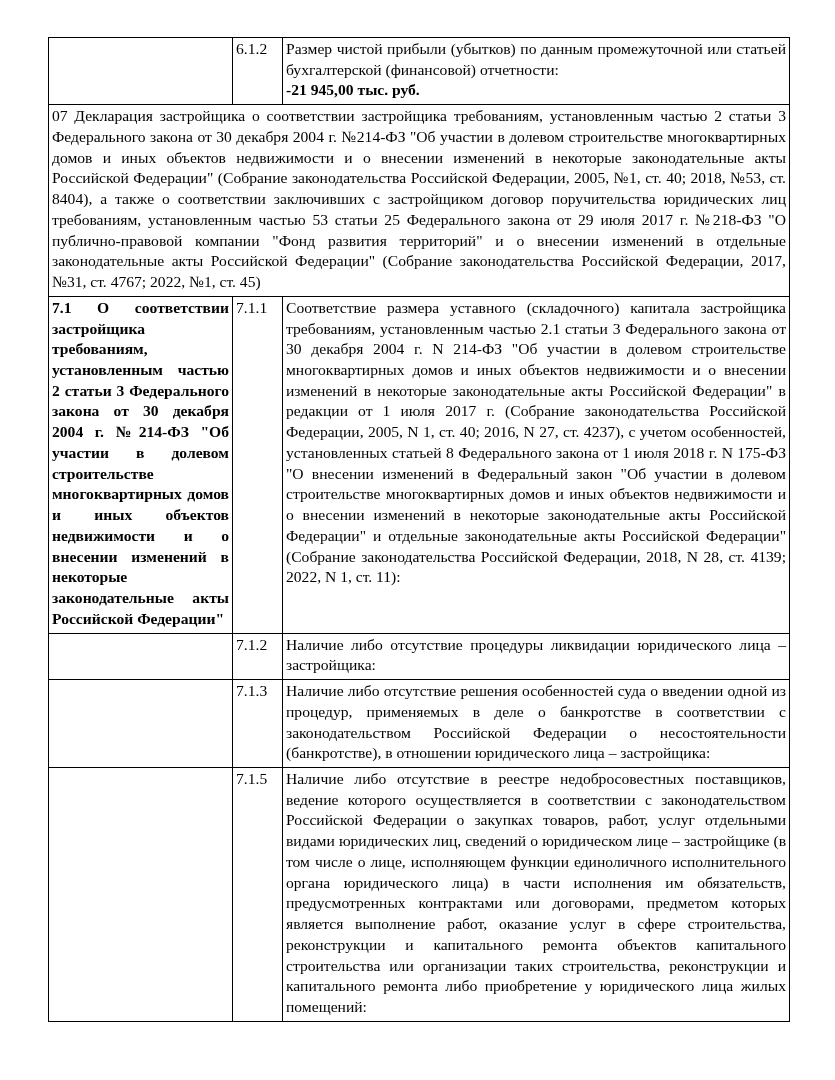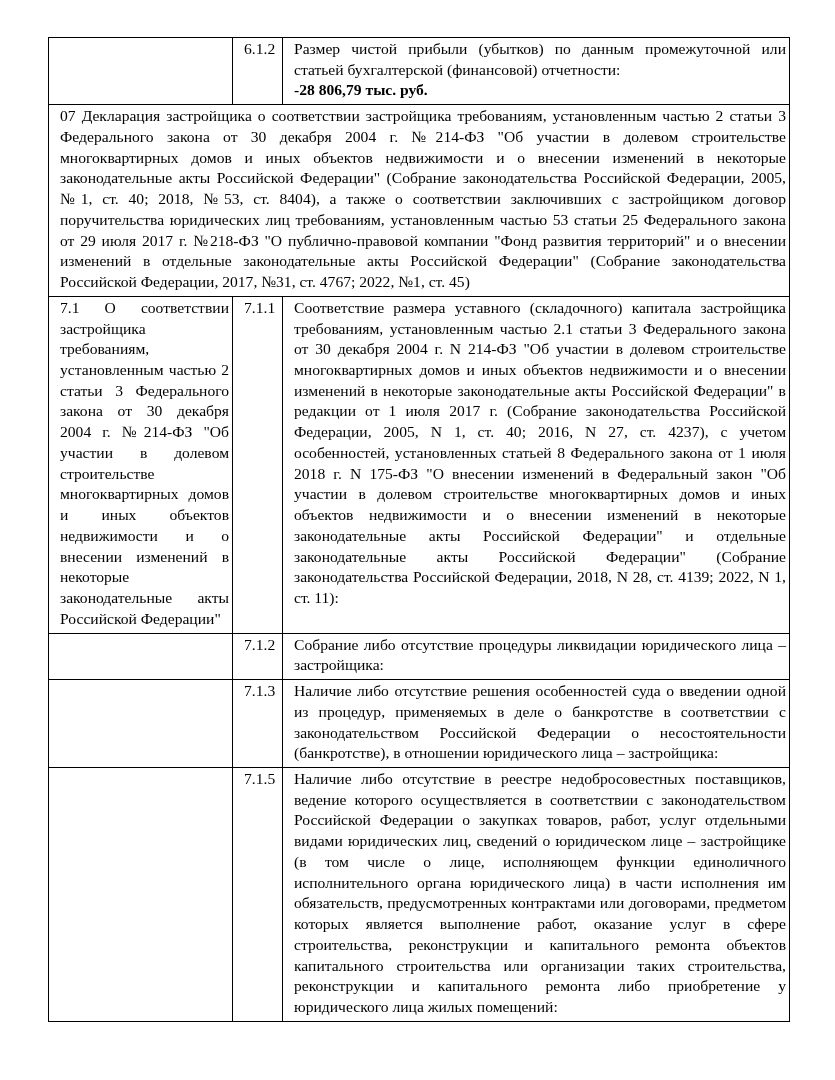--- a/index.html
+++ b/index.html
@@ -20,27 +20,27 @@
   table.doc-table {
     border-collapse: collapse;
     width: 100%;
     table-layout: fixed;
     font-size: 15.6px;
     line-height: 1.33;
   }
   table.doc-table td {
     border: 1px solid #000000;
     vertical-align: top;
-    padding: 1px 3px 3px 11px;
+    padding: 1px 3px 3px 3px;
     text-align: justify;
     hyphens: auto;
     -webkit-hyphens: auto;
     word-wrap: break-word;
   }
-  td.c1 { width: 184px; }
+  td.c1 { width: 184px; font-weight: bold; }
   td.c2 {
     width: 50px;
     vertical-align: middle;
     text-align: left;
     padding-left: 4px;
   }
   td.c3 { }
   td.section-cell { padding: 1px 3px 3px 3px; margin-left: 48px; }
   .value { font-weight: bold; }
 </style>
@@ -51,21 +51,21 @@
   <table class="doc-table">
     <tbody>
 
       <tr>
         <td class="c1"></td>
         <td class="c2">
           <span>6.1.2</span>
         </td>
         <td class="c3">
           <div>Размер чистой прибыли (убытков) по данным промежуточной или статьей бухгалтерской (финансовой) отчетности:</div>
-          <div class="value">-28 806,79 тыс. руб.</div>
+          <div class="value">-21 945,00 тыс. руб.</div>
         </td>
       </tr>
 
 
 
       <tr>
         <td class="section-cell" colspan="3">07 Декларация застройщика о соответствии застройщика требованиям, установленным частью 2 статьи 3 Федерального закона от 30 декабря 2004 г. №214-ФЗ "Об участии в долевом строительстве многоквартирных домов и иных объектов недвижимости и о внесении изменений в некоторые законодательные акты Российской Федерации" (Собрание законодательства Российской Федерации, 2005, №1, ст. 40; 2018, №53, ст. 8404), а также о соответствии заключивших с застройщиком договор поручительства юридических лиц требованиям, установленным частью 53 статьи 25 Федерального закона от 29 июля 2017 г. №218-ФЗ "О публично-правовой компании "Фонд развития территорий" и о внесении изменений в отдельные законодательные акты Российской Федерации" (Собрание законодательства Российской Федерации, 2017, №31, ст. 4767; 2022, №1, ст. 45)</td>
       </tr>
 
       <tr>
@@ -79,21 +79,21 @@
           <div>Соответствие размера уставного (складочного) капитала застройщика требованиям, установленным частью 2.1 статьи 3 Федерального закона от 30 декабря 2004 г. N 214-ФЗ "Об участии в долевом строительстве многоквартирных домов и иных объектов недвижимости и о внесении изменений в некоторые законодательные акты Российской Федерации" в редакции от 1 июля 2017 г. (Собрание законодательства Российской Федерации, 2005, N 1, ст. 40; 2016, N 27, ст. 4237), с учетом особенностей, установленных статьей 8 Федерального закона от 1 июля 2018 г. N 175-ФЗ "О внесении изменений в Федеральный закон "Об участии в долевом строительстве многоквартирных домов и иных объектов недвижимости и о внесении изменений в некоторые законодательные акты Российской Федерации" и отдельные законодательные акты Российской Федерации" (Собрание законодательства Российской Федерации, 2018, N 28, ст. 4139; 2022, N 1, ст. 11):</div>
         </td>
       </tr>
 
       <tr>
         <td class="c1"></td>
         <td class="c2">
           <span>7.1.2</span>
         </td>
         <td class="c3">
-          <div>Собрание либо отсутствие процедуры ликвидации юридического лица – застройщика:</div>
+          <div>Наличие либо отсутствие процедуры ликвидации юридического лица – застройщика:</div>
         </td>
       </tr>
 
       <tr>
         <td class="c1"></td>
         <td class="c2">
           <span>7.1.3</span>
         </td>
         <td class="c3">
           <div>Наличие либо отсутствие решения особенностей суда о введении одной из процедур, применяемых в деле о банкротстве в соответствии с законодательством Российской Федерации о несостоятельности (банкротстве), в отношении юридического лица – застройщика:</div>

